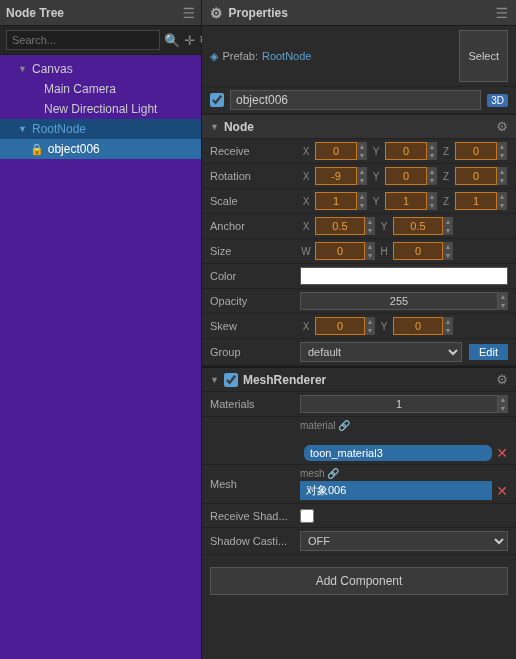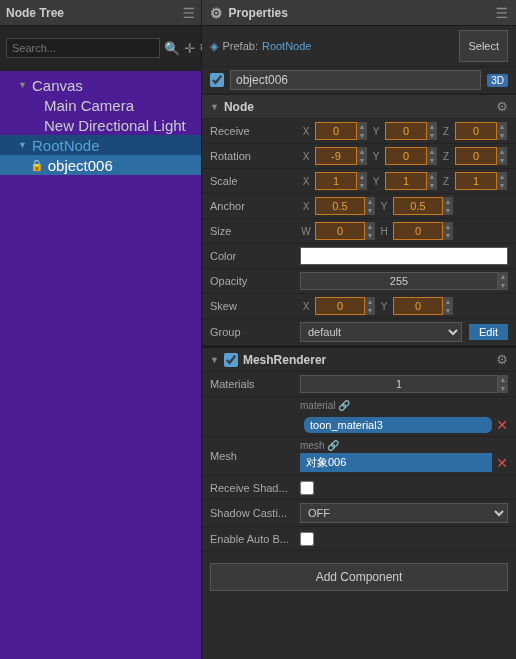--- a/index.html
+++ b/index.html
@@ -41,21 +41,21 @@
     }
     .panel-header-icon {
       color: #888;
       cursor: pointer;
       font-size: 14px;
     }
 
     .search-bar {
       display: flex;
       align-items: center;
-      padding: 12px 6px;
+      padding: 4px 6px;
       gap: 4px;
       background: #252525;
       border-bottom: 1px solid #1e1e1e;
     }
     .search-input {
       flex: 1;
       background: #1e1e1e;
       border: 1px solid #444;
       color: #ccc;
       padding: 2px 5px;
@@ -92,21 +92,21 @@
       color: #fff;
     }
 
     .tree-arrow {
       width: 12px;
       font-size: 9px;
       color: #888;
       margin-right: 2px;
     }
     .tree-label {
-      font-size: 15px;
+      font-size: 12px;
     }
     .tree-label.blue {
       color: #5ba0d5;
     }
     .tree-indent-1 { padding-left: 18px; }
     .tree-indent-2 { padding-left: 30px; }
 
     .lock-icon {
       margin-right: 4px;
       color: #888;
@@ -166,21 +166,21 @@
       font-size: 11px;
     }
     .prefab-value {
       color: #5ba0d5;
       font-size: 11px;
     }
     .select-btn {
       background: #3a3a3a;
       border: 1px solid #555;
       color: #ccc;
-      padding: 9px 8px;
+      padding: 19px 8px;
       font-size: 11px;
       cursor: pointer;
     }
 
     
     .object-row {
       display: flex;
       align-items: center;
       padding: 3px 8px;
       background: #2b2b2b;
@@ -678,21 +678,21 @@
           <div class="spin-arrows">
             <button class="spin-up">▲</button>
             <button class="spin-down">▼</button>
           </div>
         </div>
       </div>
     </div>
 
     <div class="prop-row" style="padding-left:8px;">
       <span class="prop-label"></span>
-      <div class="prop-controls" style="flex-direction:column; align-items:flex-start; gap:6px;">
+      <div class="prop-controls" style="flex-direction:column; align-items:flex-start; gap:14px;">
         <div style="display:flex; align-items:center; width:100%;">
           <span style="color:#888; font-size:10px; margin-right:4px;">material 🔗</span>
         </div>
         <div style="display:flex; align-items:center; width:100%;">
           <div class="mat-value" style="flex:1; background:#2e6da4; color:#fff; padding:2px 6px; font-size:11px;border-radius:6px;">toon_material3</div>
           <span class="mat-x">✕</span>
         </div>
       </div>
     </div>
 
@@ -721,23 +721,17 @@
       <div class="prop-controls">
         <select class="dropdown-select">
           <option>OFF</option>
           <option>ON</option>
           <option>TwoSided</option>
           <option>ShadowsOnly</option>
         </select>
       </div>
     </div>
 
-    <div class="prop-row">
-      <span class="prop-label">Enable Auto B...</span>
-      <div class="prop-controls">
-        <input type="checkbox" class="small-checkbox" style="">
-      </div>
-    </div>
 
     <button class="add-component-btn">Add Component</button>
 
   </div>
 </div>
 
 </body></html>

